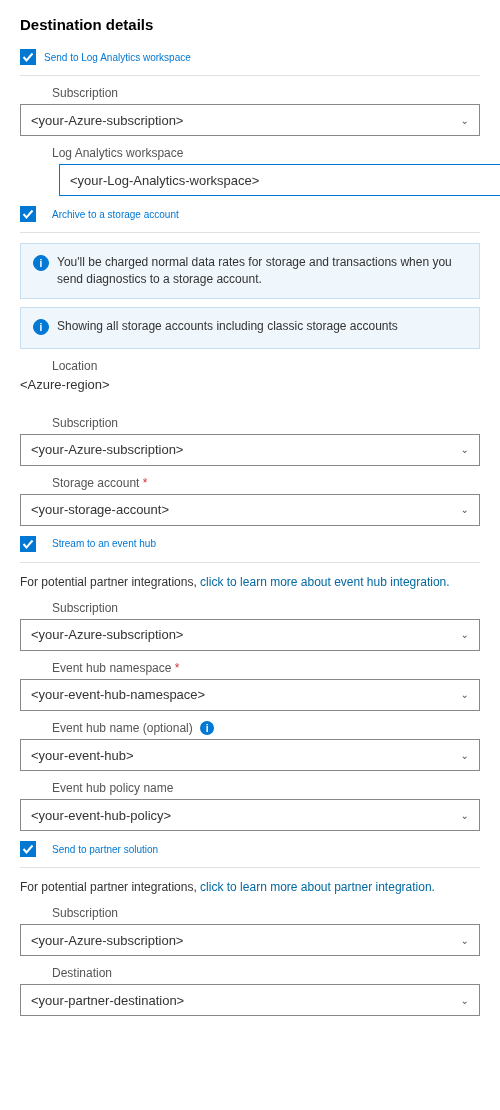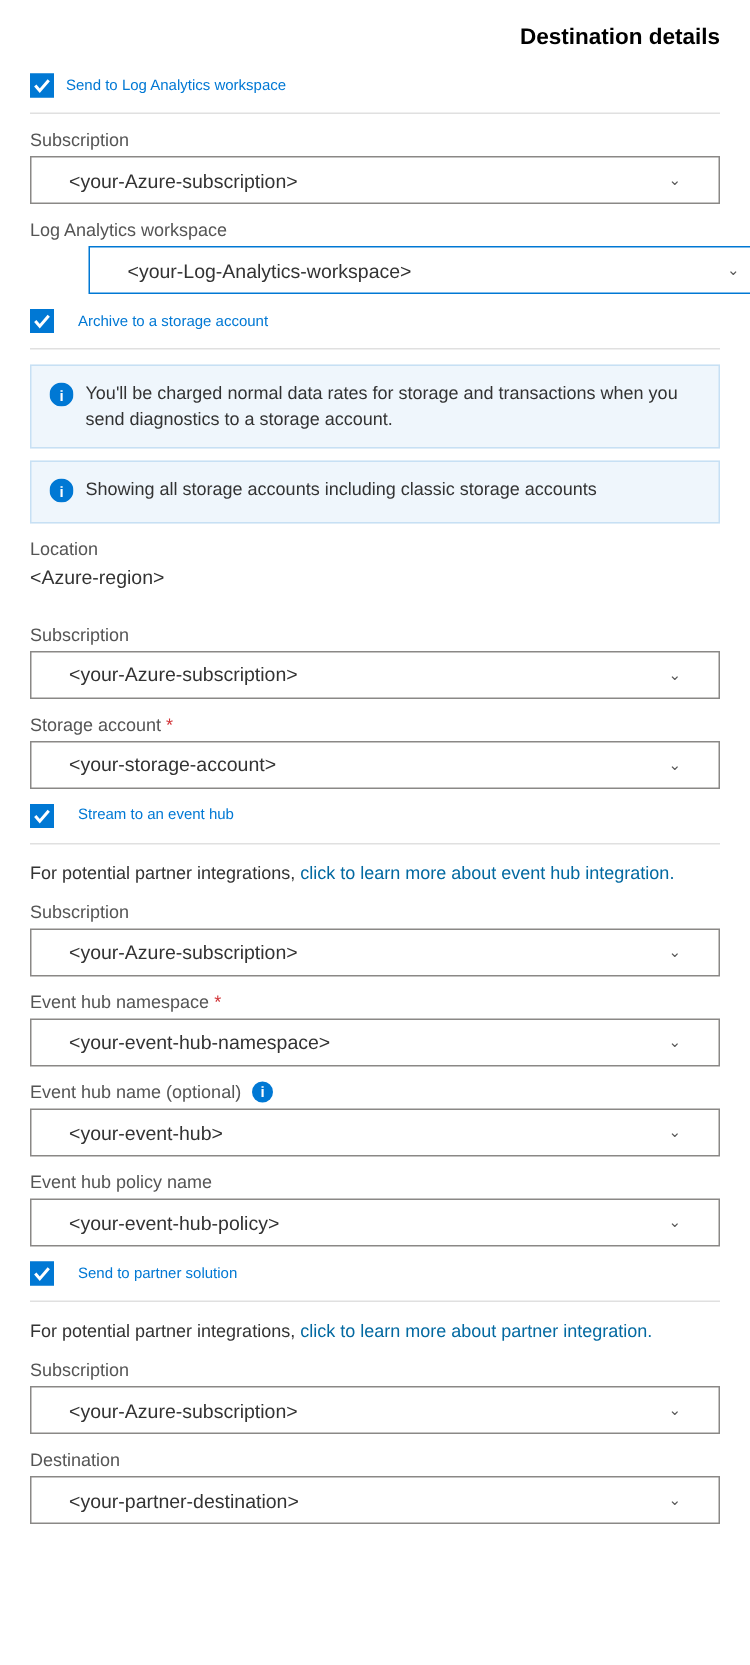--- a/index.html
+++ b/index.html
@@ -16,21 +16,20 @@
       min-height: 1110px;
     }
     .container {
       padding: 16px 20px;
     }
     .page-title {
       font-size: 15px;
       font-weight: 600;
       margin-bottom: 16px;
       color: #000;
-      text-align: right;
     }
     .divider {
       border: none;
       border-top: 1px solid #e0e0e0;
       margin: 10px 0;
     }
     .checkbox-row {
       display: flex;
       align-items: center;
       gap: 8px;
@@ -55,30 +54,31 @@
       font-size: 10px;
       font-weight: 500;
     }
     .field-group {
       margin: 10px 0;
     }
     .field-label {
       font-size: 12px;
       color: #555;
       margin-bottom: 4px;
+      margin-left: 32px;
     }
     .field-label .required {
       color: #d13438;
     }
     .dropdown {
       display: flex;
       align-items: center;
       justify-content: space-between;
       border: 1px solid #8a8886;
-      padding: 5px 25px;
+      padding: 5px 10px;
       background: #fff;
       cursor: pointer;
       width: 100%;
       height: 32px;
     }
     .dropdown-value {
       color: #333;
       font-size: 13px;
     }
     .dropdown-arrow {

